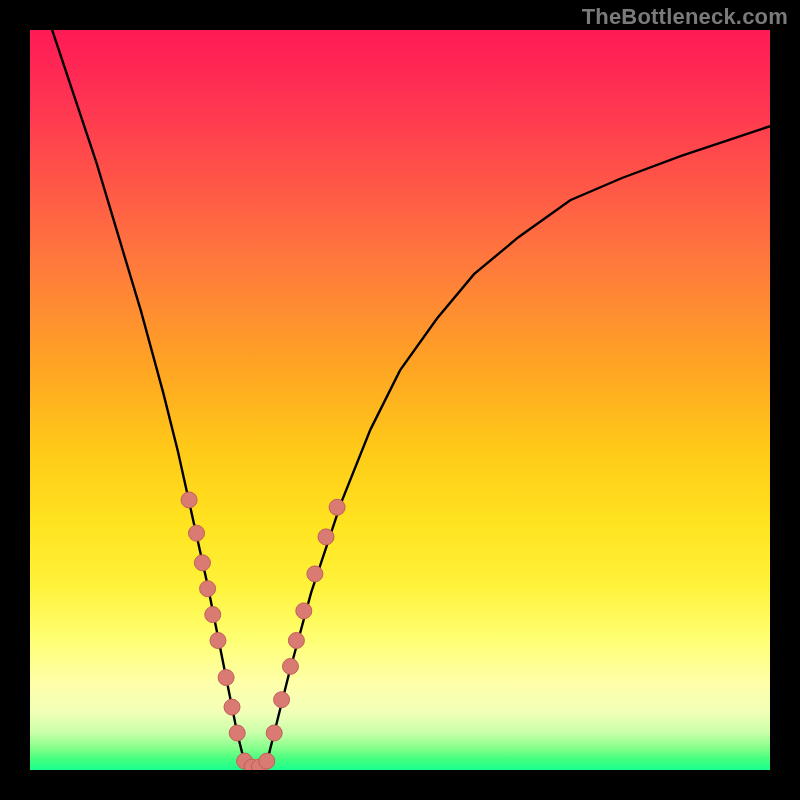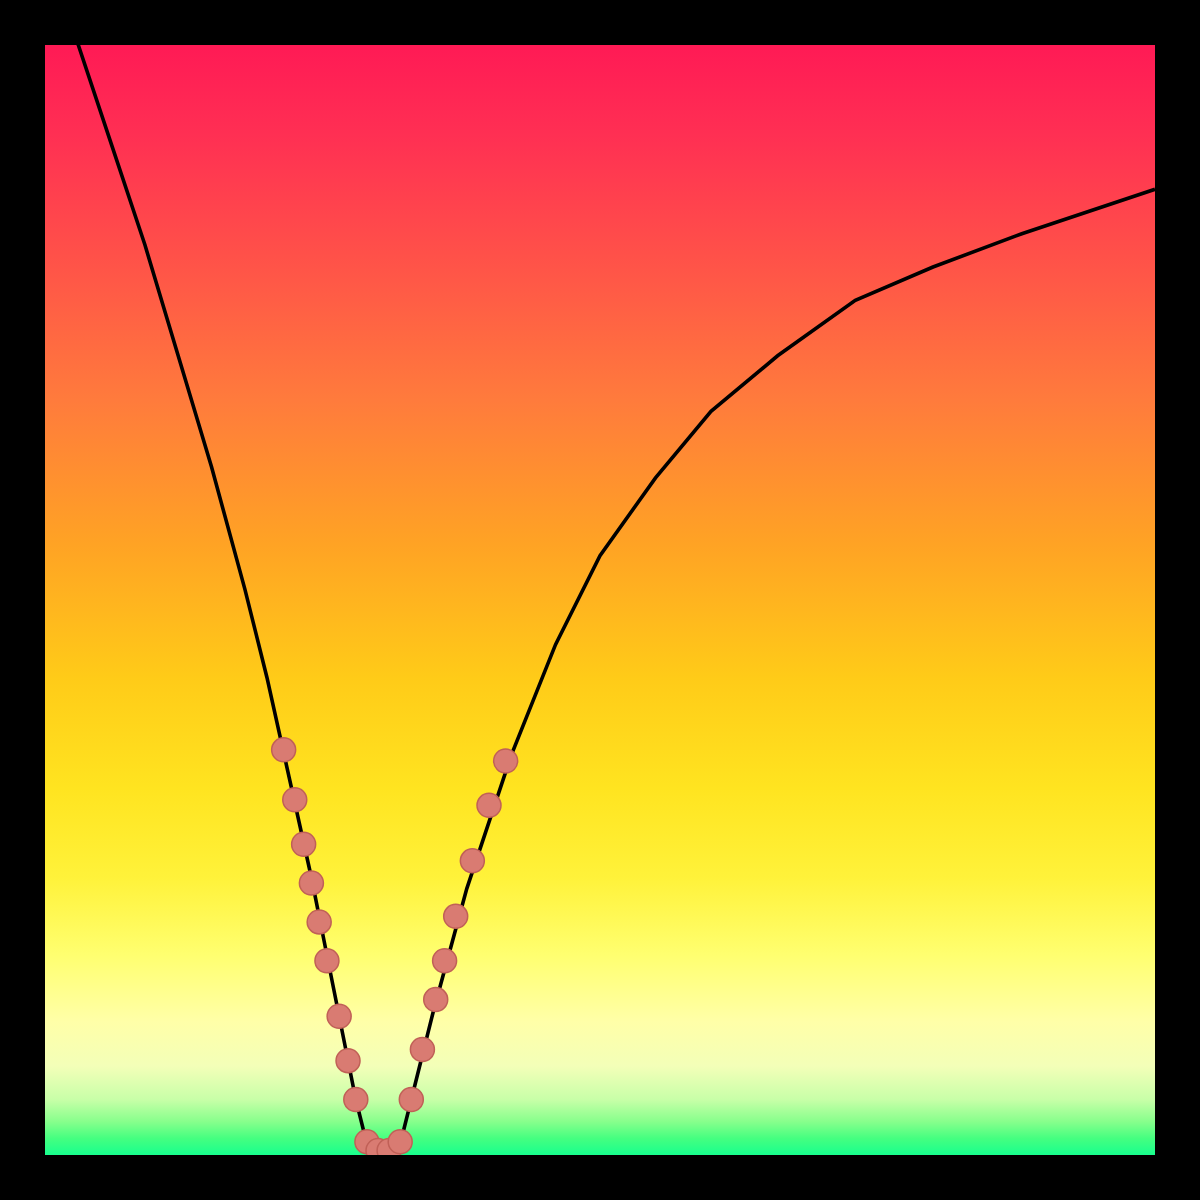--- a/index.html
+++ b/index.html
@@ -95,13 +95,14 @@
           <circle cx="251.60" cy="669.70" r="8" fill="#d97b72" stroke="#c06057" stroke-width="1"></circle>
           <circle cx="260.48" cy="636.40" r="8" fill="#d97b72" stroke="#c06057" stroke-width="1"></circle>
           <circle cx="266.40" cy="610.50" r="8" fill="#d97b72" stroke="#c06057" stroke-width="1"></circle>
           <circle cx="273.80" cy="580.90" r="8" fill="#d97b72" stroke="#c06057" stroke-width="1"></circle>
           <circle cx="284.90" cy="543.90" r="8" fill="#d97b72" stroke="#c06057" stroke-width="1"></circle>
           <circle cx="296.00" cy="506.90" r="8" fill="#d97b72" stroke="#c06057" stroke-width="1"></circle>
           <circle cx="307.10" cy="477.30" r="8" fill="#d97b72" stroke="#c06057" stroke-width="1"></circle>
         </g>
     </svg>
   </div>
+  <div class="watermark">TheBottleneck.com</div>
 </div>
 
 </body></html>

